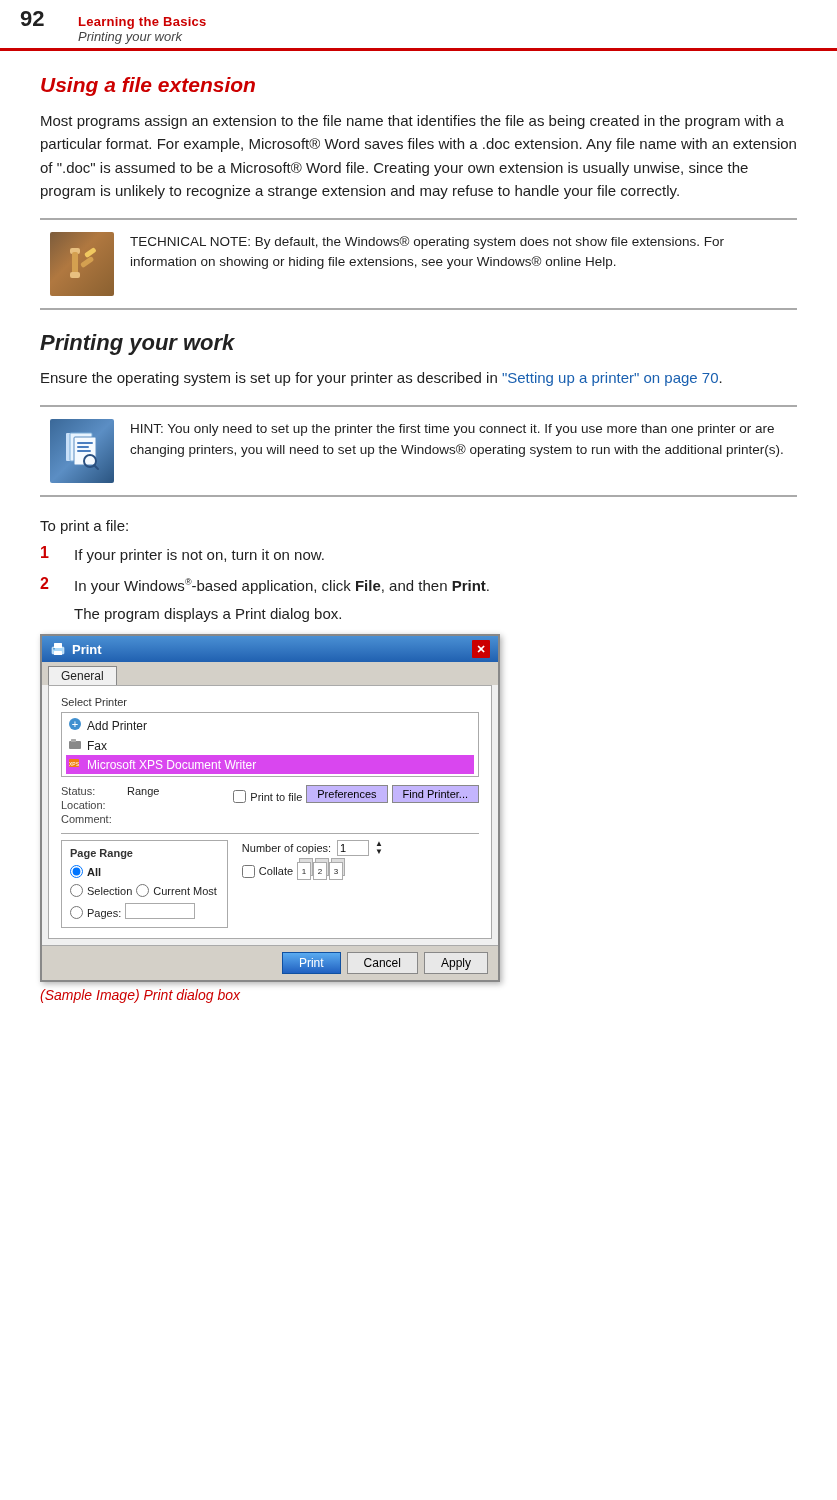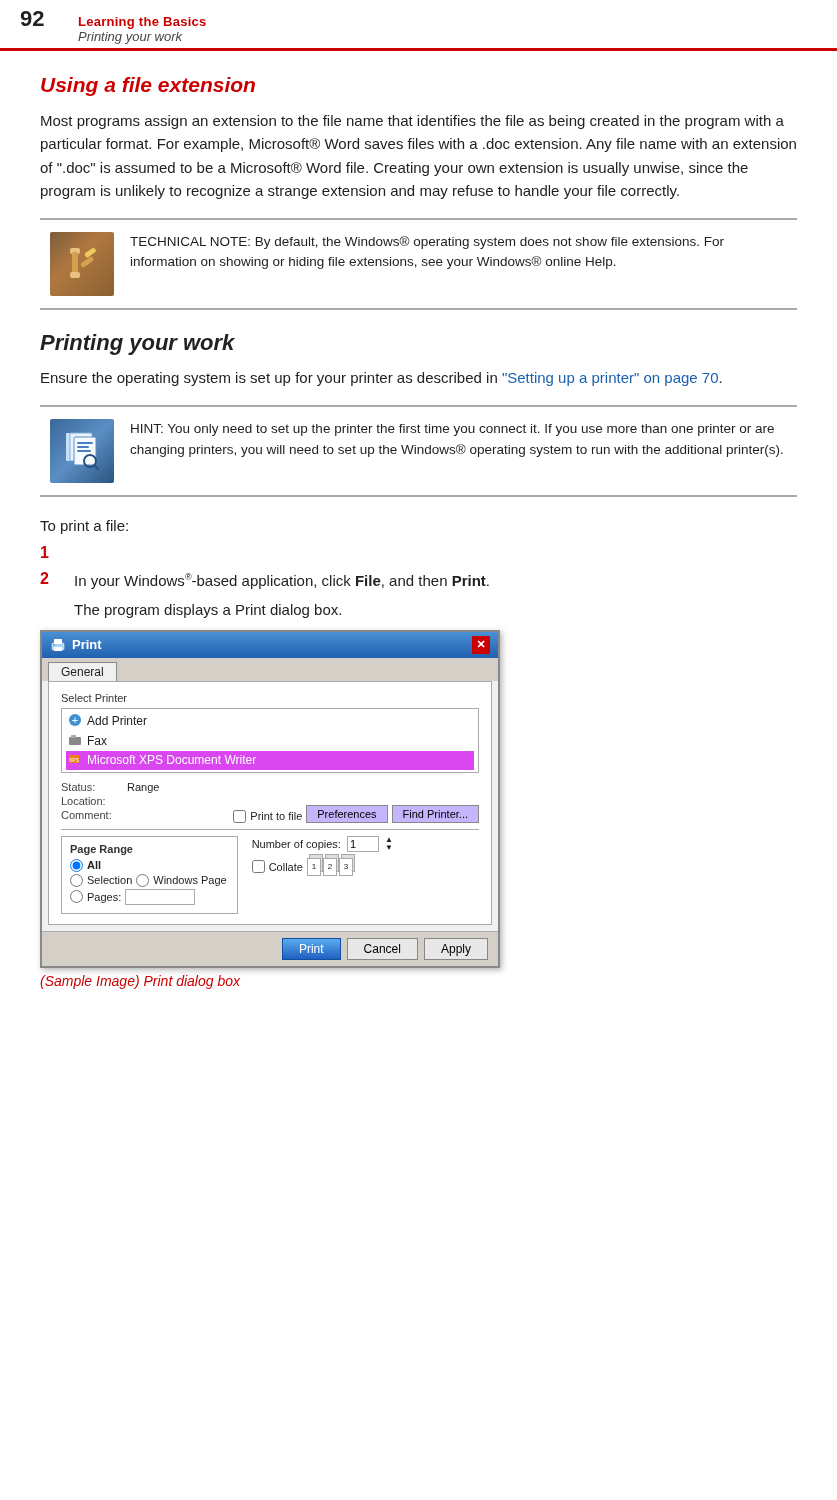--- a/index.html
+++ b/index.html
@@ -243,21 +243,21 @@
       padding: 2px 2px;
       font-size: 12px;
       gap: 5px;
     }
     .printer-item.selected {
       background: #d946ef;
       color: #fff;
     }
     .dialog-row {
       display: flex;
-      align-items: flex-end;
+      align-items: flex-start;
       gap: 10px;
       margin-bottom: 6px;
     }
     .dialog-status-col {
       flex: 1;
     }
     .dialog-status-row {
       display: flex;
       gap: 6px;
       font-size: 11px;
@@ -299,24 +299,25 @@
       min-width: 160px;
     }
     .page-range-title {
       font-size: 11px;
       color: #333;
       margin-bottom: 4px;
       font-weight: bold;
     }
     .radio-row {
       display: flex;
-      align-items: center;
+      align-items: flex-end;
       gap: 4px;
       margin-bottom: 2px;
       font-size: 11px;
+      margin-top: 6px;
     }
     .radio-row input[type=radio] { margin: 0; }
     .pages-input {
       width: 70px;
       border: 1px solid #aaa;
       font-size: 11px;
       padding: 1px 2px;
     }
     .copies-box {
       display: flex;
@@ -442,20 +443,21 @@
         </svg>
       </div>
     </div>
     <p class="note-text">HINT: You only need to set up the printer the first time you connect it. If you use more than one printer or are changing printers, you will need to set up the Windows® operating system to run with the additional printer(s).</p>
   </div>
 
   <p class="step-intro">To print a file:</p>
 
   <div class="step-row">
     <span class="step-num">1</span>
+    <span class="step-text">If your printer is not on, turn it on now.</span>
   </div>
 
   <div class="step-row">
     <span class="step-num">2</span>
     <span class="step-text">
       <span>In your Windows</span><sup>®</sup><span>-based application, click </span><b>File</b><span>, and then </span><b>Print</b><span>.</span>
     </span>
   </div>
 
   <div class="step-sub">The program displays a Print dialog box.</div>
@@ -543,21 +545,21 @@
           <div class="page-range-box">
             <div class="page-range-title">Page Range</div>
             <div class="radio-row">
               <input type="radio" name="pagerange" checked="" style="">
               <b>All</b>
             </div>
             <div class="radio-row">
               <input type="radio" name="pagerange" style="">
               <span>Selection</span>
               <input type="radio" name="pagerange" style="">
-              <span>Windows Page</span>
+              <span>Current Most</span>
             </div>
             <div class="radio-row">
               <input type="radio" name="pagerange" style="">
               <span>Pages:</span>
               <input type="text" class="pages-input" style="">
             </div>
           </div>
 
           <div class="copies-box">
             <div class="copies-row">

